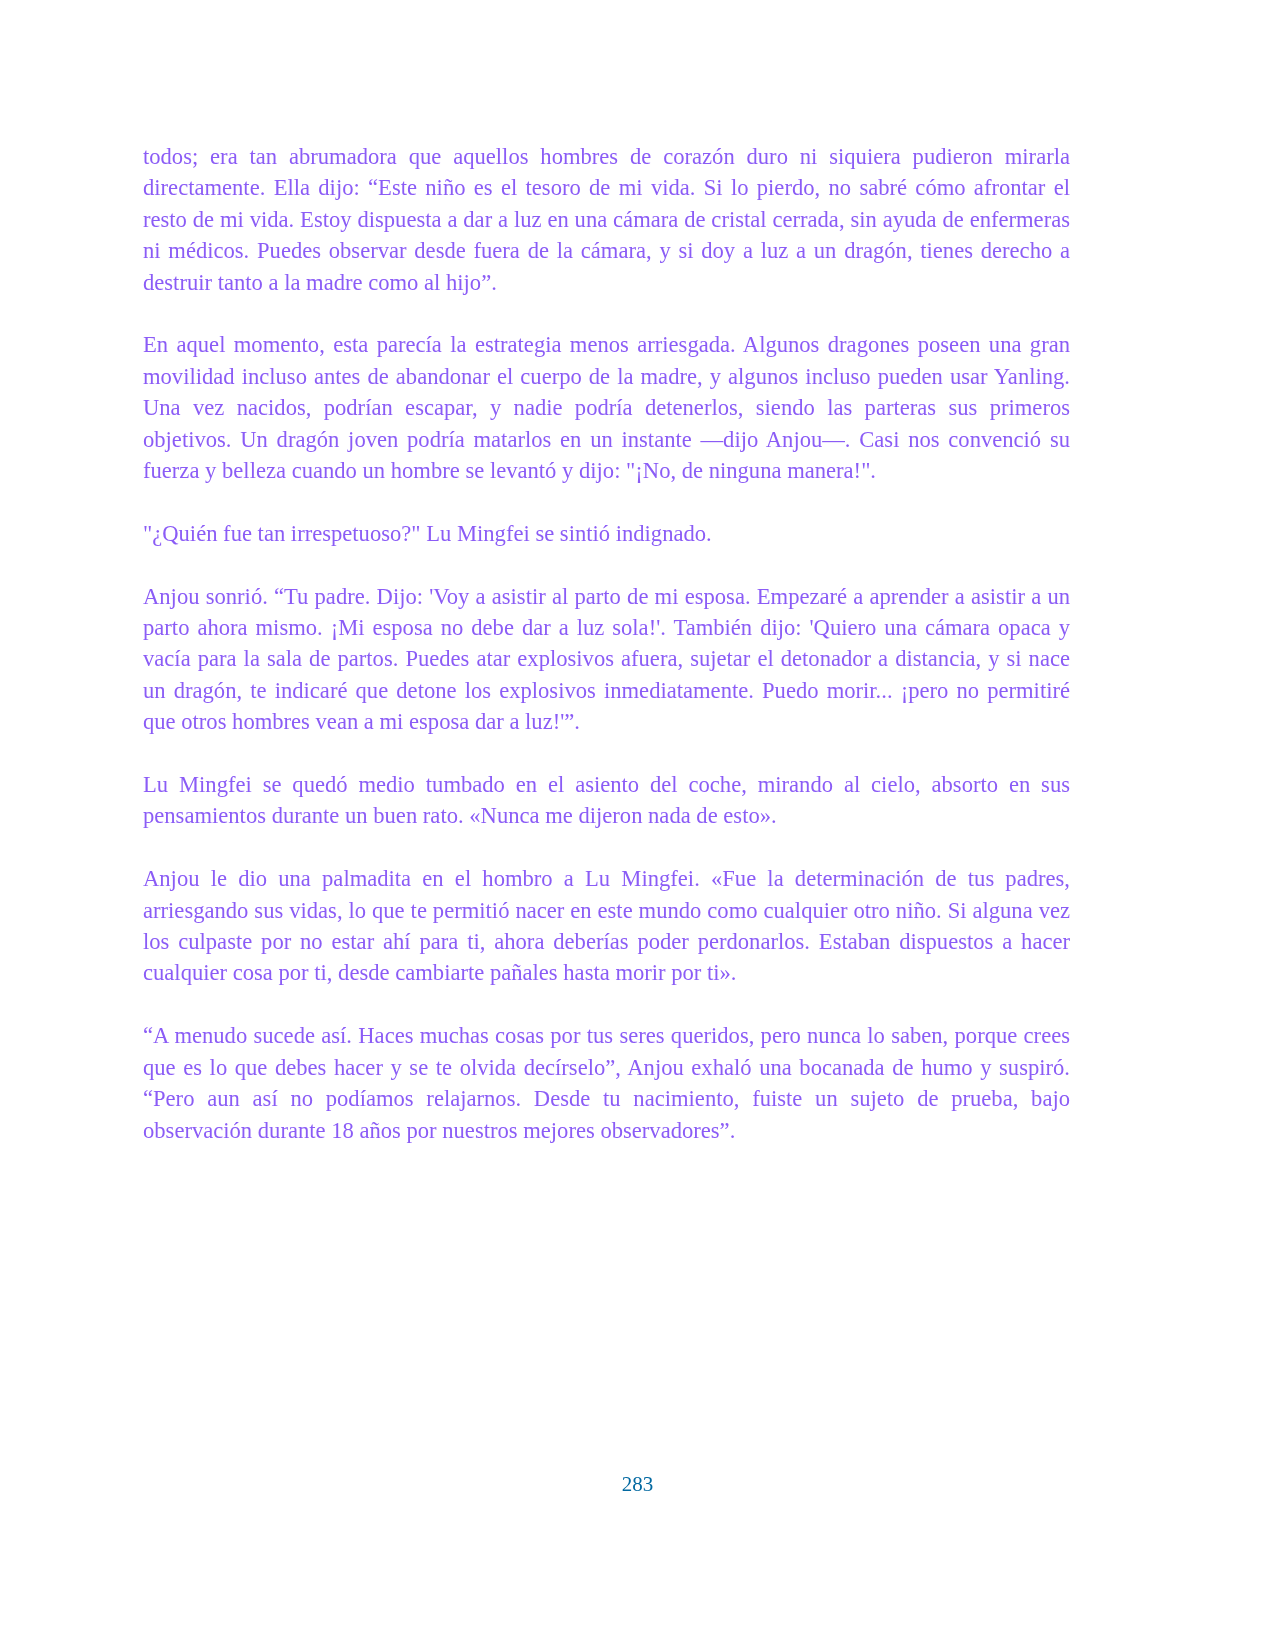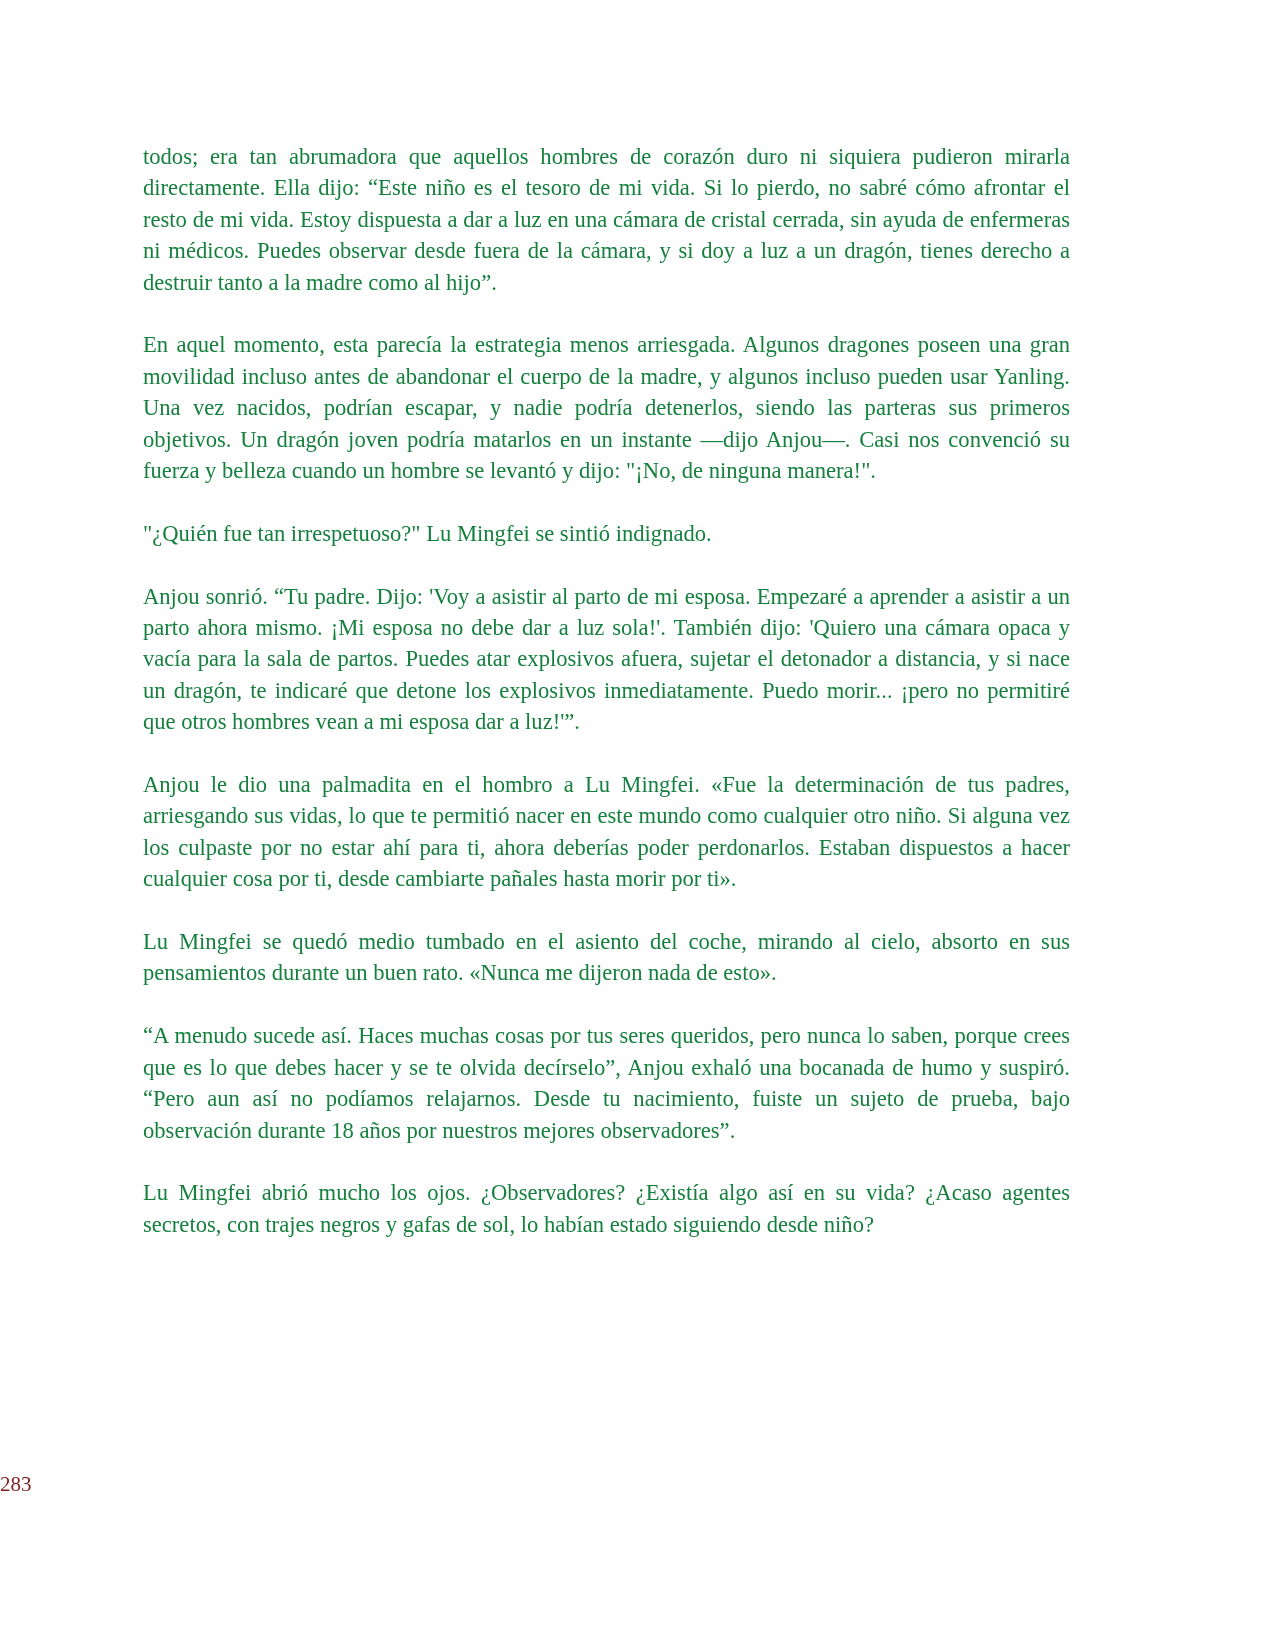--- a/index.html
+++ b/index.html
@@ -1,38 +1,37 @@
 <!DOCTYPE html>
 <html><head>
 <meta charset="utf-8">
 <style>
   html, body { margin: 0; padding: 0; background: #ffffff; }
   body { width: 1275px; height: 1650px; position: relative; overflow: hidden; }
   .page {
     position: absolute; left: 143px; top: 141px; width: 927px;
     font-family: "Liberation Serif", "DejaVu Serif", serif;
-    font-size: 22.6px; line-height: 31.4px; color: #15803d;
+    font-size: 22.6px; line-height: 31.4px; color: #8b5cf6;
     text-align: justify;
   }
   .page p { margin: 0 0 31.4px 0; }
   .page p.last { margin-bottom: 0; }
   .page-number {
     position: absolute; left: 0; width: 1275px; top: 1472px;
-    text-align: left;
+    text-align: center;
     font-family: "Liberation Serif", "DejaVu Serif", serif;
-    font-size: 21px; color: #7f1d1d;
+    font-size: 21px; color: #0369a1;
   }
 </style>
 </head>
 <body>
 
 <div class="page">
   <p>todos; era tan abrumadora que aquellos hombres de corazón duro ni siquiera pudieron mirarla directamente. Ella dijo: “Este niño es el tesoro de mi vida. Si lo pierdo, no sabré cómo afrontar el resto de mi vida. Estoy dispuesta a dar a luz en una cámara de cristal cerrada, sin ayuda de enfermeras ni médicos. Puedes observar desde fuera de la cámara, y si doy a luz a un dragón, tienes derecho a destruir tanto a la madre como al hijo”.</p>
   <p>En aquel momento, esta parecía la estrategia menos arriesgada. Algunos dragones poseen una gran movilidad incluso antes de abandonar el cuerpo de la madre, y algunos incluso pueden usar Yanling. Una vez nacidos, podrían escapar, y nadie podría detenerlos, siendo las parteras sus primeros objetivos. Un dragón joven podría matarlos en un instante —dijo Anjou—. Casi nos convenció su fuerza y belleza cuando un hombre se levantó y dijo: "¡No, de ninguna manera!".</p>
   <p>"¿Quién fue tan irrespetuoso?" Lu Mingfei se sintió indignado.</p>
   <p>Anjou sonrió. “Tu padre. Dijo: 'Voy a asistir al parto de mi esposa. Empezaré a aprender a asistir a un parto ahora mismo. ¡Mi esposa no debe dar a luz sola!'. También dijo: 'Quiero una cámara opaca y vacía para la sala de partos. Puedes atar explosivos afuera, sujetar el detonador a distancia, y si nace un dragón, te indicaré que detone los explosivos inmediatamente. Puedo morir... ¡pero no permitiré que otros hombres vean a mi esposa dar a luz!'”.</p>
+  <p>Lu Mingfei se quedó medio tumbado en el asiento del coche, mirando al cielo, absorto en sus pensamientos durante un buen rato. «Nunca me dijeron nada de esto».</p>
   <p>Anjou le dio una palmadita en el hombro a Lu Mingfei. «Fue la determinación de tus padres, arriesgando sus vidas, lo que te permitió nacer en este mundo como cualquier otro niño. Si alguna vez los culpaste por no estar ahí para ti, ahora deberías poder perdonarlos. Estaban dispuestos a hacer cualquier cosa por ti, desde cambiarte pañales hasta morir por ti».</p>
-  <p>Lu Mingfei se quedó medio tumbado en el asiento del coche, mirando al cielo, absorto en sus pensamientos durante un buen rato. «Nunca me dijeron nada de esto».</p>
   <p>“A menudo sucede así. Haces muchas cosas por tus seres queridos, pero nunca lo saben, porque crees que es lo que debes hacer y se te olvida decírselo”, Anjou exhaló una bocanada de humo y suspiró. “Pero aun así no podíamos relajarnos. Desde tu nacimiento, fuiste un sujeto de prueba, bajo observación durante 18 años por nuestros mejores observadores”.</p>
-  <p class="last">Lu Mingfei abrió mucho los ojos. ¿Observadores? ¿Existía algo así en su vida? ¿Acaso agentes secretos, con trajes negros y gafas de sol, lo habían estado siguiendo desde niño?</p>
 </div>
 
 <div class="page-number">283</div>
 
 </body></html>

